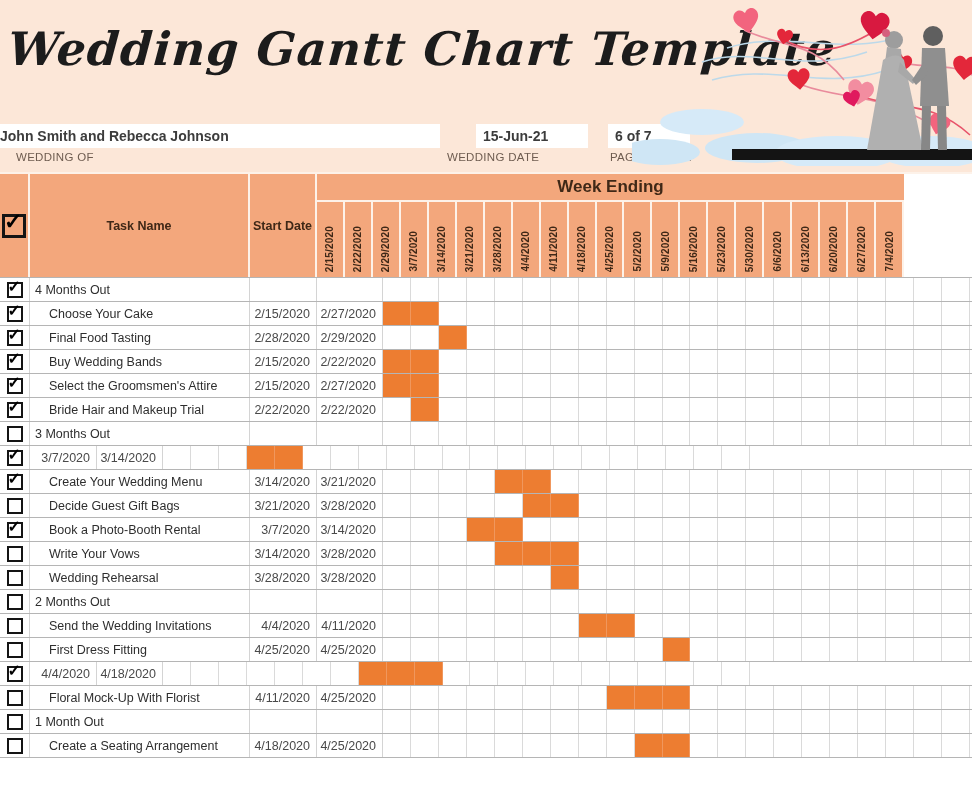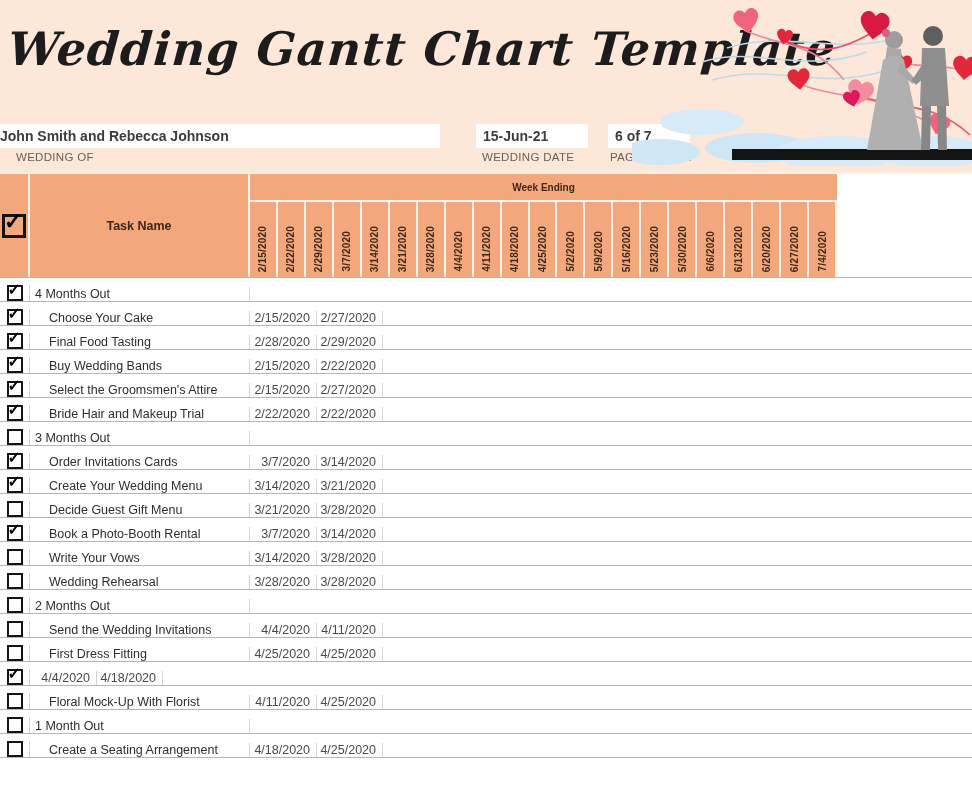--- a/index.html
+++ b/index.html
@@ -21,54 +21,54 @@
     font-size:14px;font-weight:700;color:#3c3c3c;
     padding-left:7px;box-sizing:border-box;white-space:nowrap;overflow:hidden;
   }
   .field-label{
     position:absolute;font-size:11.5px;color:#6e5c50;letter-spacing:.3px;
     white-space:nowrap;overflow:hidden;
   }
   #wedding-of-box{left:-7px;top:124px;width:447px;}
   #wedding-of-label{left:16px;top:151px;width:200px;}
   #wedding-date-box{left:476px;top:124px;width:112px;}
-  #wedding-date-label{left:482px;top:151px;width:110px;}
+  #wedding-date-label{left:447px;top:151px;width:110px;}
   #page-number-box{left:608px;top:124px;width:82px;}
   #page-number-label{left:610px;top:151px;width:84px;}
   #couple-art{position:absolute;right:0;top:0;width:340px;height:166px;}
   
   .gantt-table{position:absolute;left:0;top:172px;width:972px;}
   .thead{display:flex;height:105px;border-top:2px solid #fdf2e9;box-sizing:border-box;}
   .hcell{
     background:#f3a77c;border-right:2px solid #fdf2e9;box-sizing:border-box;
     display:flex;align-items:center;justify-content:center;
     color:#3f2817;font-weight:700;font-size:12.5px;
   }
   .hc-check{width:30px;}
   .hc-task{width:220px;}
   .hc-start{width:67px;}
   .hc-end{width:66px;}
   .chart-head{width:587px;display:flex;flex-direction:column;}
   .week-band{
     height:28px;background:#f3a77c;border-bottom:2px solid #fdf2e9;box-sizing:border-box;
     display:flex;align-items:center;justify-content:center;
-    color:#3f2817;font-weight:700;font-size:10px;
+    color:#3f2817;font-weight:700;font-size:17px;
   }
   .date-heads{display:flex;flex:1;}
   .dhead{
     flex:1;background:#f3a77c;border-right:2px solid #fdf2e9;box-sizing:border-box;
     display:flex;align-items:flex-end;justify-content:center;padding-bottom:5px;
   }
   .dhead span{
     writing-mode:vertical-rl;transform:rotate(180deg);
     font-size:10px;font-weight:700;color:#3f2817;letter-spacing:.2px;
   }
   
   .rows{border-top:1px solid #b5b5b5;}
-  .trow{display:flex;height:24px;border-bottom:1px solid #b5b5b5;box-sizing:border-box;align-items:flex-end;}
+  .trow{display:flex;height:24px;border-bottom:1px solid #b5b5b5;box-sizing:border-box;}
   .cb-cell{width:30px;border-right:1px solid #d4d4d4;box-sizing:border-box;
     display:flex;align-items:center;justify-content:center;}
   .task-cell{width:220px;border-right:1px solid #d4d4d4;box-sizing:border-box;
     display:flex;align-items:center;font-size:12.5px;color:#2e2e2e;white-space:nowrap;overflow:hidden;}
   .task-cell.section{padding-left:5px;}
   .task-cell.sub{padding-left:19px;}
   .sd-cell,.ed-cell{border-right:1px solid #d4d4d4;box-sizing:border-box;
     display:flex;align-items:center;justify-content:flex-end;
     font-size:12.5px;color:#494949;padding-right:6px;}
   .sd-cell{width:67px;}
@@ -151,20 +151,21 @@
     </g>
   </svg>
 </div>
 
 <div class="gantt-table">
   <div class="thead">
     <div class="hcell hc-check">
       <span class="cb big checked"></span>
     </div>
     <div class="hcell hc-task">Task Name</div>
+    <div class="hcell hc-start">Start Date</div>
     <div class="chart-head">
       <div class="week-band">Week Ending</div>
       <div class="date-heads" id="date-heads">
           <div class="dhead">
             <span>2/15/2020</span>
           </div>
           <div class="dhead">
             <span>2/22/2020</span>
           </div>
           <div class="dhead">
@@ -442,21 +443,20 @@
           <div class="gcell"></div>
           <div class="gcell"></div>
           <div class="gcell"></div>
           <div class="gcell"></div>
         </div>
       </div>
       <div class="trow">
         <div class="cb-cell">
           <span class="cb checked"></span>
         </div>
-        <div class="task-cell sub">Order Invitations Cards</div>
         <div class="sd-cell">3/7/2020</div>
         <div class="ed-cell">3/14/2020</div>
         <div class="chart-cells">
           <div class="gcell"></div>
           <div class="gcell"></div>
           <div class="gcell"></div>
           <div class="gcell filled" style="background: rgb(237, 125, 49);"></div>
           <div class="gcell filled" style="background: rgb(237, 125, 49);"></div>
           <div class="gcell"></div>
           <div class="gcell"></div>
@@ -504,21 +504,21 @@
           <div class="gcell"></div>
           <div class="gcell"></div>
           <div class="gcell"></div>
           <div class="gcell"></div>
         </div>
       </div>
       <div class="trow">
         <div class="cb-cell">
           <span class="cb"></span>
         </div>
-        <div class="task-cell sub">Decide Guest Gift Menu</div>
+        <div class="task-cell sub">Decide Guest Gift Bags</div>
         <div class="sd-cell">3/21/2020</div>
         <div class="ed-cell">3/28/2020</div>
         <div class="chart-cells">
           <div class="gcell"></div>
           <div class="gcell"></div>
           <div class="gcell"></div>
           <div class="gcell"></div>
           <div class="gcell"></div>
           <div class="gcell filled" style="background: rgb(237, 125, 49);"></div>
           <div class="gcell filled" style="background: rgb(237, 125, 49);"></div>

